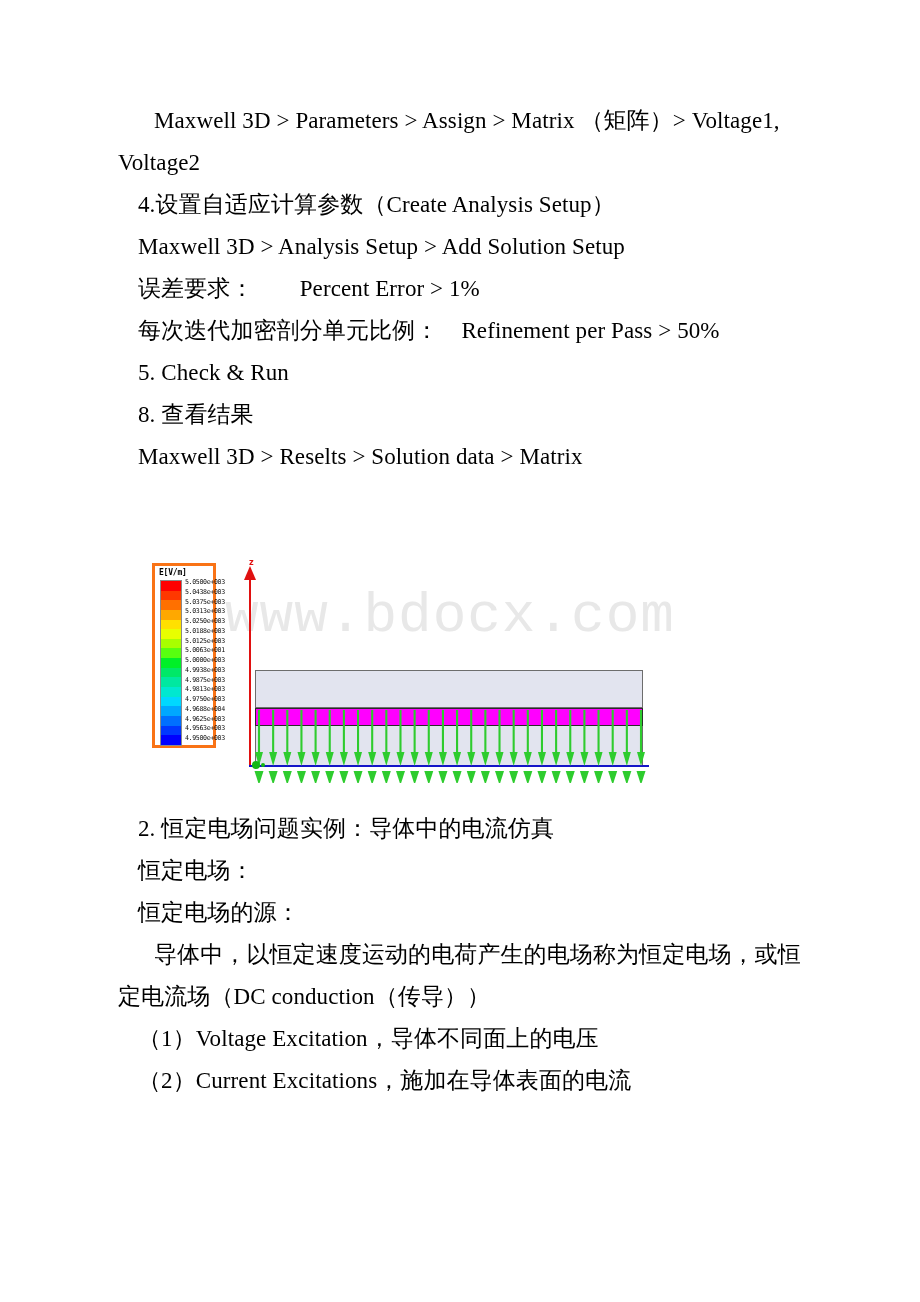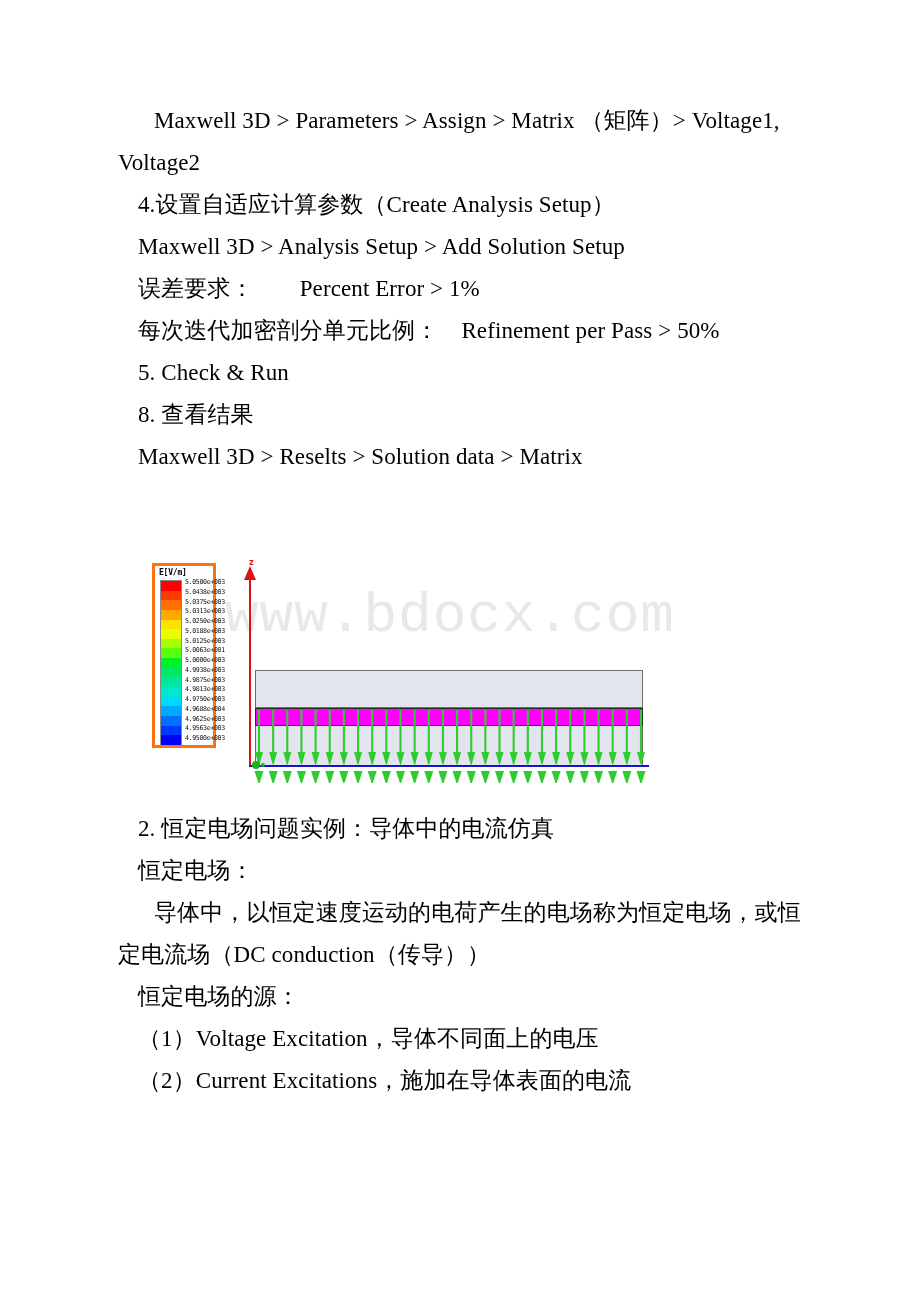--- a/index.html
+++ b/index.html
@@ -233,22 +233,22 @@
     <p class="para indent-sm">5. Check &amp; Run</p>
     <p class="para indent-sm">8. 查看结果</p>
     <p class="para indent-sm">Maxwell 3D &gt; Reselts &gt; Solution data &gt; Matrix</p>
 
     <div class="gap-lg"></div>
     <div style="height:234px"></div>
     <div class="gap-lg"></div>
 
     <p class="para indent-sm">2. 恒定电场问题实例：导体中的电流仿真</p>
     <p class="para indent-sm">恒定电场：</p>
+    <p class="para indent-sm">恒定电场的源：</p>
     <p class="para indent">导体中，以恒定速度运动的电荷产生的电场称为恒定电场，或恒定电流场（DC conduction（传导））</p>
-    <p class="para indent-sm">恒定电场的源：</p>
     <p class="para indent-sm">（1）Voltage Excitation，导体不同面上的电压</p>
     <p class="para indent-sm">（2）Current Excitations，施加在导体表面的电流</p>
 
   </div>
 
   <div class="figure">
 
     <div class="watermark">www.bdocx.com</div>
 
     <div class="legend">

